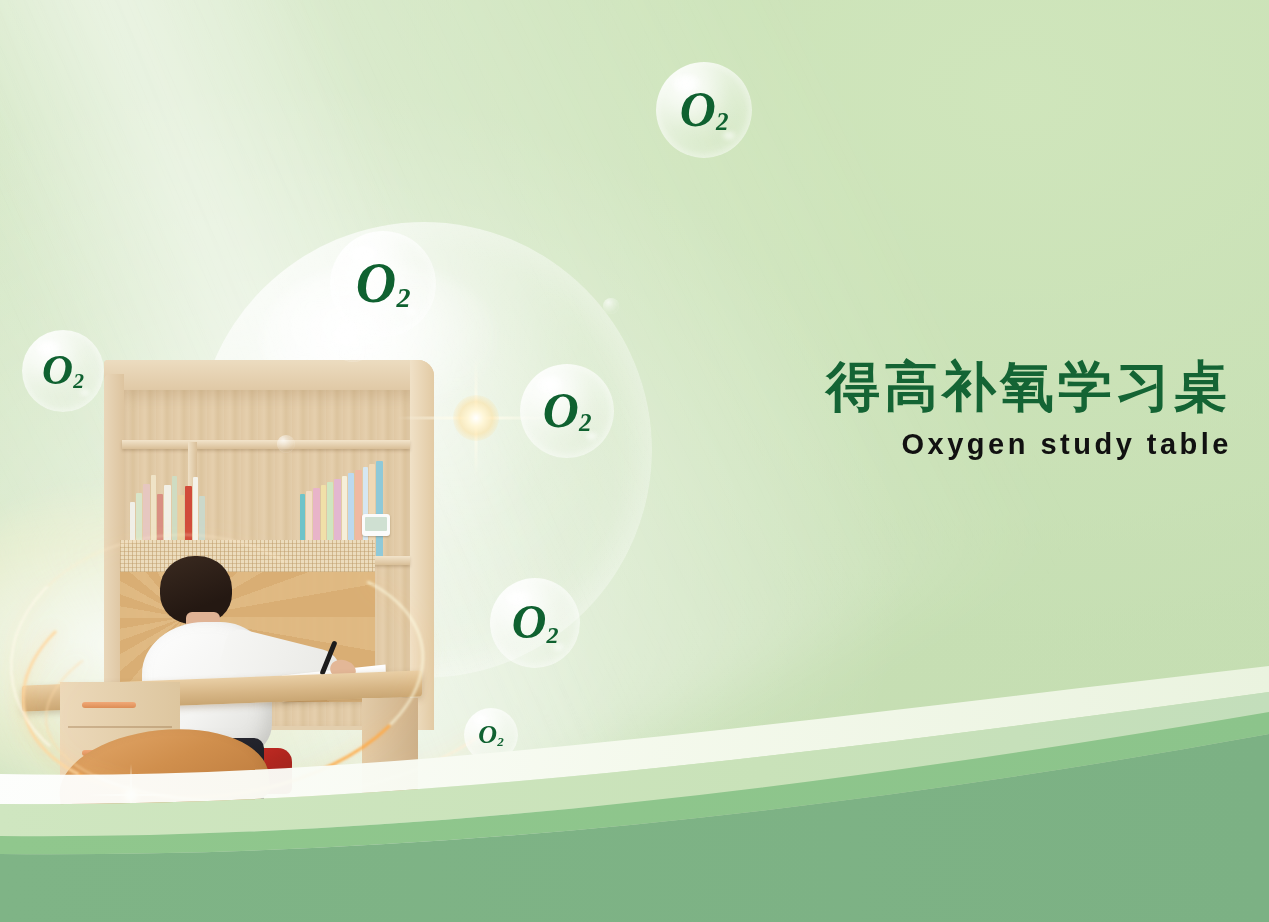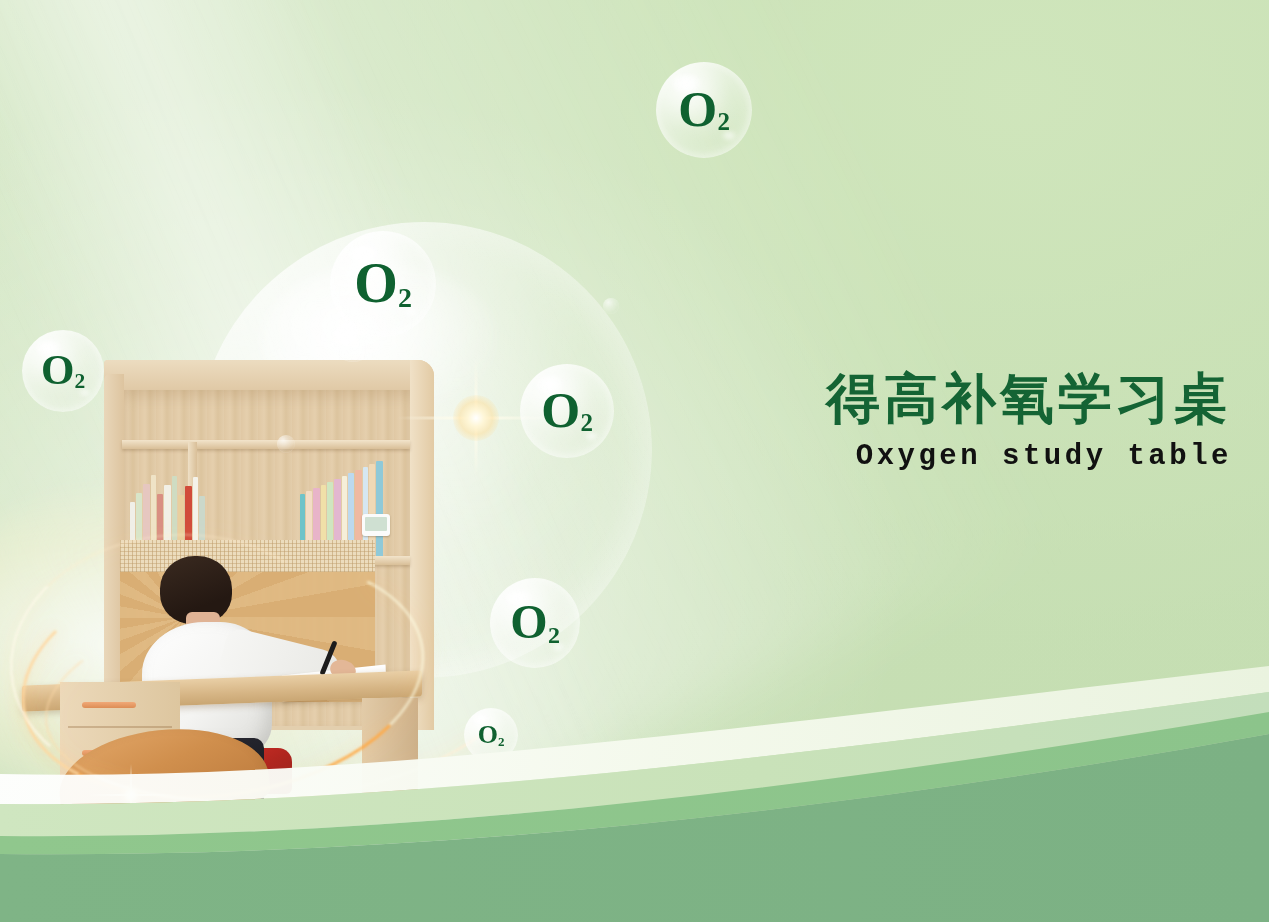--- a/index.html
+++ b/index.html
@@ -90,20 +90,21 @@
     position: absolute;
     border-radius: 50%;
     display: flex;
     align-items: center;
     justify-content: center;
     background:
       radial-gradient(circle at 32% 26%, rgba(255,255,255,0.97) 0%, rgba(255,255,255,0.72) 22%, rgba(255,255,255,0.34) 46%, rgba(255,255,255,0.12) 66%, rgba(255,255,255,0.03) 82%, rgba(255,255,255,0) 93%),
       radial-gradient(circle at 50% 50%, rgba(255,255,255,0) 60%, rgba(255,255,255,0.45) 84%, rgba(255,255,255,0.88) 95%, rgba(255,255,255,0.15) 100%);
     box-shadow: inset 0 0 22px rgba(255,255,255,0.65);
     pointer-events: none;
+    font-style: italic;
   }
   .bub .hl {
     position: absolute;
     left: 17%;
     top: 12%;
     width: 30%;
     height: 20%;
     border-radius: 50%;
     background: radial-gradient(ellipse at 45% 45%, rgba(255,255,255,0.98) 0%, rgba(255,255,255,0.45) 55%, rgba(255,255,255,0) 85%);
     filter: blur(2px);
@@ -524,21 +525,21 @@
     bottom: 0;
     width: 1269px;
     height: 330px;
     pointer-events: none;
   }
 
   
   .headline {
     position: absolute;
     left: 640px;
-    top: 368px;
+    top: 356px;
     width: 592px;
     text-align: right;
   }
   .title-main {
     font-family: "DejaVu Serif", "Liberation Serif", serif;
     font-size: 54px;
     font-weight: 700;
     color: #146434;
     letter-spacing: 4px;
     line-height: 1.12;
@@ -549,21 +550,21 @@
     font-family: "DejaVu Sans", "Liberation Sans", sans-serif;
     font-size: 30px;
     font-weight: 700;
     color: #20773c;
     letter-spacing: 1px;
     line-height: 1.25;
     margin: 6px 0 0 0;
     white-space: nowrap;
   }
   .title-en {
-    font-family: Liberation Mono, monospace;
+    font-family: Liberation Sans, sans-serif;
     font-size: 29px;
     font-weight: 700;
     color: #111111;
     letter-spacing: 3.5px;
     line-height: 1.3;
     margin: 10px 0 0 0;
     white-space: nowrap;
   }
 </style>
 </head>

